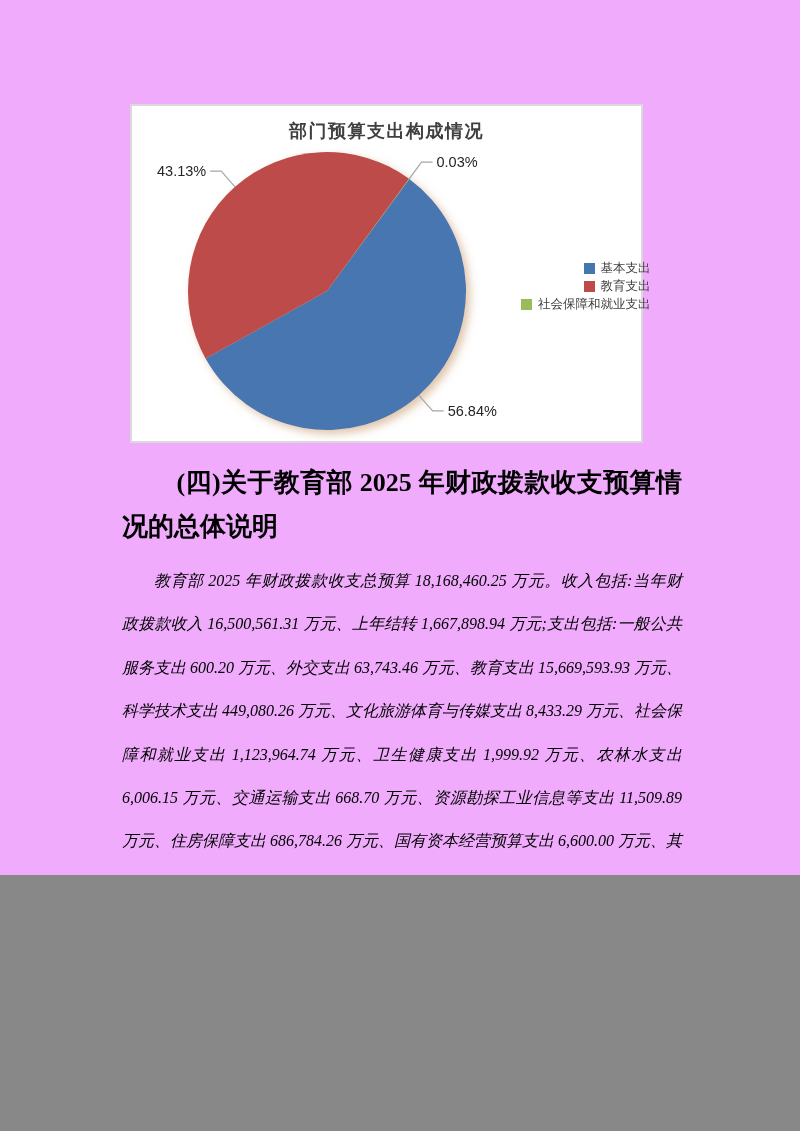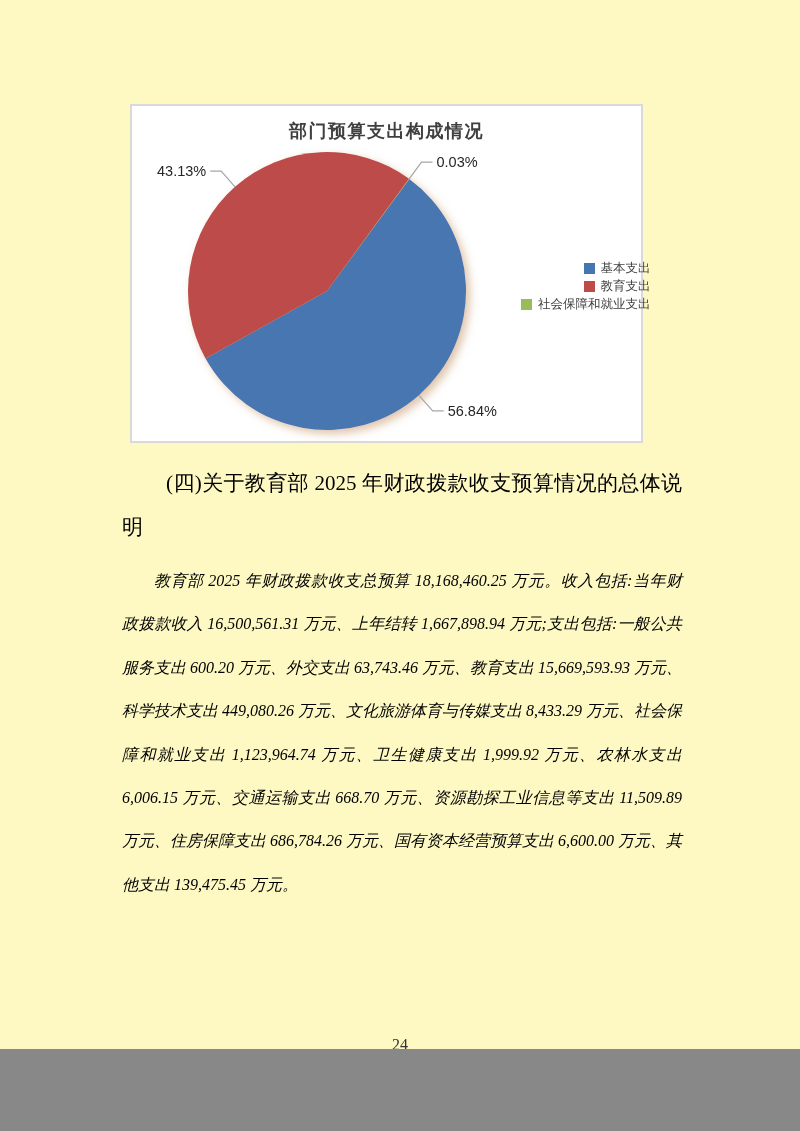--- a/index.html
+++ b/index.html
@@ -1,21 +1,21 @@
 <!DOCTYPE html>
 <html><head>
 <meta charset="utf-8">
 <style>
   html, body { margin: 0; padding: 0; background: #888; }
   .page {
     position: relative;
     width: 800px;
-    height: 1049px;
+    height: 875px;
     margin: 0 auto;
-    background: #fef9c3;
+    background: #f0abfc;
     overflow: hidden;
     font-family: "Liberation Serif", "DejaVu Serif", serif;
   }
 
   
   .chart-card {
     position: absolute;
     left: 130px;
     top: 104px;
     width: 513px;
@@ -73,22 +73,22 @@
   
   .content {
     position: absolute;
     left: 122px;
     top: 461px;
     width: 560px;
     color: #000;
   }
   .section-heading {
     margin: 0;
-    font-size: 21px;
-    font-weight: normal;
+    font-size: 26px;
+    font-weight: bold;
     line-height: 44px;
     text-indent: 2.1em;
     text-align: justify;
     text-align-last: left;
   }
   .section-paragraph {
     margin: 10px 0 0 0;
     font-size: 16px;
     line-height: 43.4px;
     text-indent: 2em;

